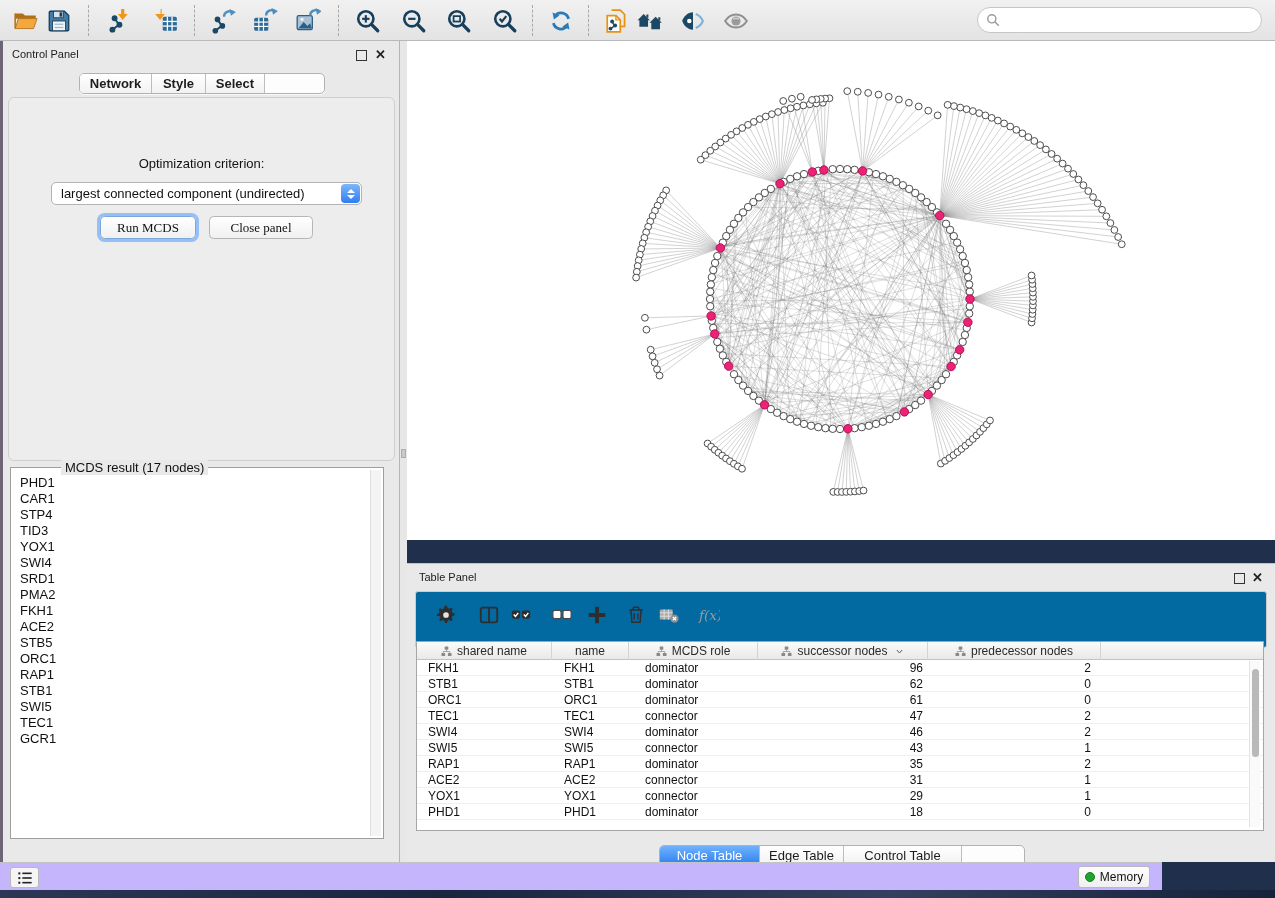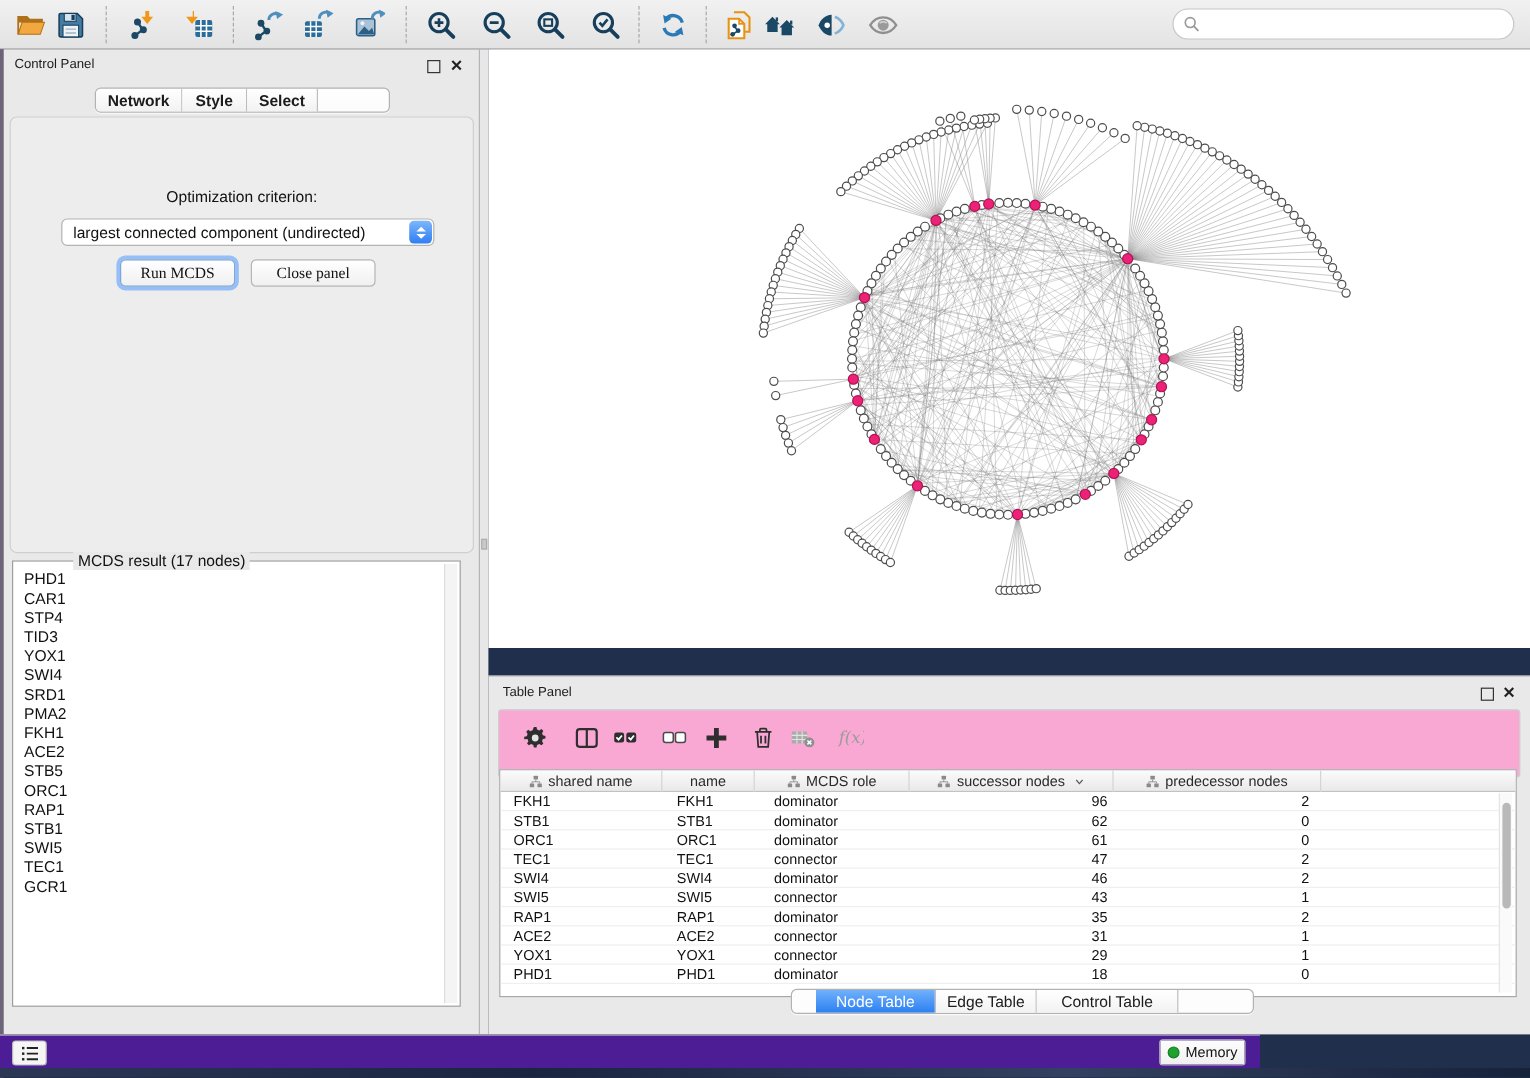--- a/index.html
+++ b/index.html
@@ -73,45 +73,45 @@
   .traffic { position:absolute; top:5px; width:13px; height:13px; border-radius:50%; }
   .t-red { left:11px; background:#fb5754; border:1px solid #dd3f3c; }
   .t-yellow { left:31px; background:#fcbb2f; border:1px solid #dd9f23; }
   .t-green { left:51px; background:#28c63f; border:1px solid #1ea731; }
   .net-title { position:absolute; width:100%; text-align:center; top:4px; font-size:13px; font-weight:bold; color:#222; }
   .net-canvas { position:relative; width:868px; height:499px; background:#fff; }
 
   
   .table-panel { position:absolute; left:407px; top:563px; width:868px; height:299px; background:#e9e9e9; border-top:1px solid #c2c2c2; }
   .tp-float { right:30px; } .tp-close { right:12px; }
-  .tp-toolbar { position:absolute; left:8px; top:27px; width:852px; height:57px; background:#f9a8d4;
+  .tp-toolbar { position:absolute; left:8px; top:27px; width:852px; height:57px; background:#0369a1;
     border:1px solid #cdcdcd; border-radius:3px; }
   .tp-ic { position:absolute; top:11px; width:24px; height:24px; display:flex; align-items:center; justify-content:center; }
   .tp-ic svg { width:22px; height:22px; }
 
   .tablebox { position:absolute; left:9px; top:77px; width:848px; height:190px; background:#fff; border:1px solid #a6a6a6; overflow:hidden; }
   .thead { display:flex; height:18px; background:linear-gradient(#fbfbfb,#e9e9e9); border-bottom:1px solid #c2c2c2; }
   .th { display:flex; align-items:center; justify-content:center; gap:5px; font-size:12px; color:#2a2a2a;
     border-right:1px solid #d4d4d4; height:18px; }
   .th svg.tree { width:11px; height:11px; }
   .th svg.chev { width:9px; height:9px; margin-left:2px; }
   .c0{width:135px}.c1{width:77px}.c2{width:129px}.c3{width:170px}.c4{width:173px}
   .trow { display:flex; height:16px; border-bottom:1px solid #efefef; }
   .td { font-size:12px; color:#111; line-height:16px; white-space:nowrap; overflow:hidden; }
   .td.c0{padding-left:11px}.td.c1{padding-left:12px}.td.c2{padding-left:16px}
   .td.c3{text-align:right; padding-right:5px}.td.c4{text-align:right; padding-right:10px}
   .tscroll { position:absolute; top:19px; right:3px; bottom:3px; width:11px; background:#fafafa; border-left:1px solid #e4e4e4; }
   .tthumb { position:absolute; top:8px; left:2px; width:7px; height:88px; background:#b9b9b9; border-radius:4px; }
 
-  .tp-tabs { left:252px; top:260px;padding-left:20px; }
+  .tp-tabs { left:252px; top:281px; }
   .tp-tabs .seg:nth-child(1){width:100px}.tp-tabs .seg:nth-child(2){width:84px}
   .tp-tabs .seg:nth-child(3){width:118px}.tp-tabs .seg:nth-child(4){width:62px}
 
   
-  .statusbar { position:absolute; left:0; top:862px; width:1050px; height:28px; background:#4c1d95; border-top:1px solid #c4c4c4; }
+  .statusbar { position:absolute; left:0; top:862px; width:1162px; height:28px; background:#c4b5fd; border-top:1px solid #c4c4c4; }
   .list-btn { position:absolute; left:10px; top:4px; width:29px; height:21px; background:#f5f5f5; border:1px solid #b9b9b9; border-radius:3px;
     display:flex; align-items:center; justify-content:center; }
   .memory-btn { position:absolute; right:12px; top:3px; width:72px; height:22px; background:linear-gradient(#fdfdfd,#f0f0f0);
     border:1px solid #b9b9b9; border-radius:3px; display:flex; align-items:center; justify-content:center; gap:5px; font-size:12px; color:#111; }
   .mem-dot { width:10px; height:10px; border-radius:50%; background:#1fa22e; border:1px solid #157f22; }
 
   .bottom-strip { position:absolute; left:0; top:890px; width:1275px; height:8px;
     background:linear-gradient(90deg,#2b3755,#1a2540 35%,#33405f 70%,#16213a); }
 </style>
 </head>

